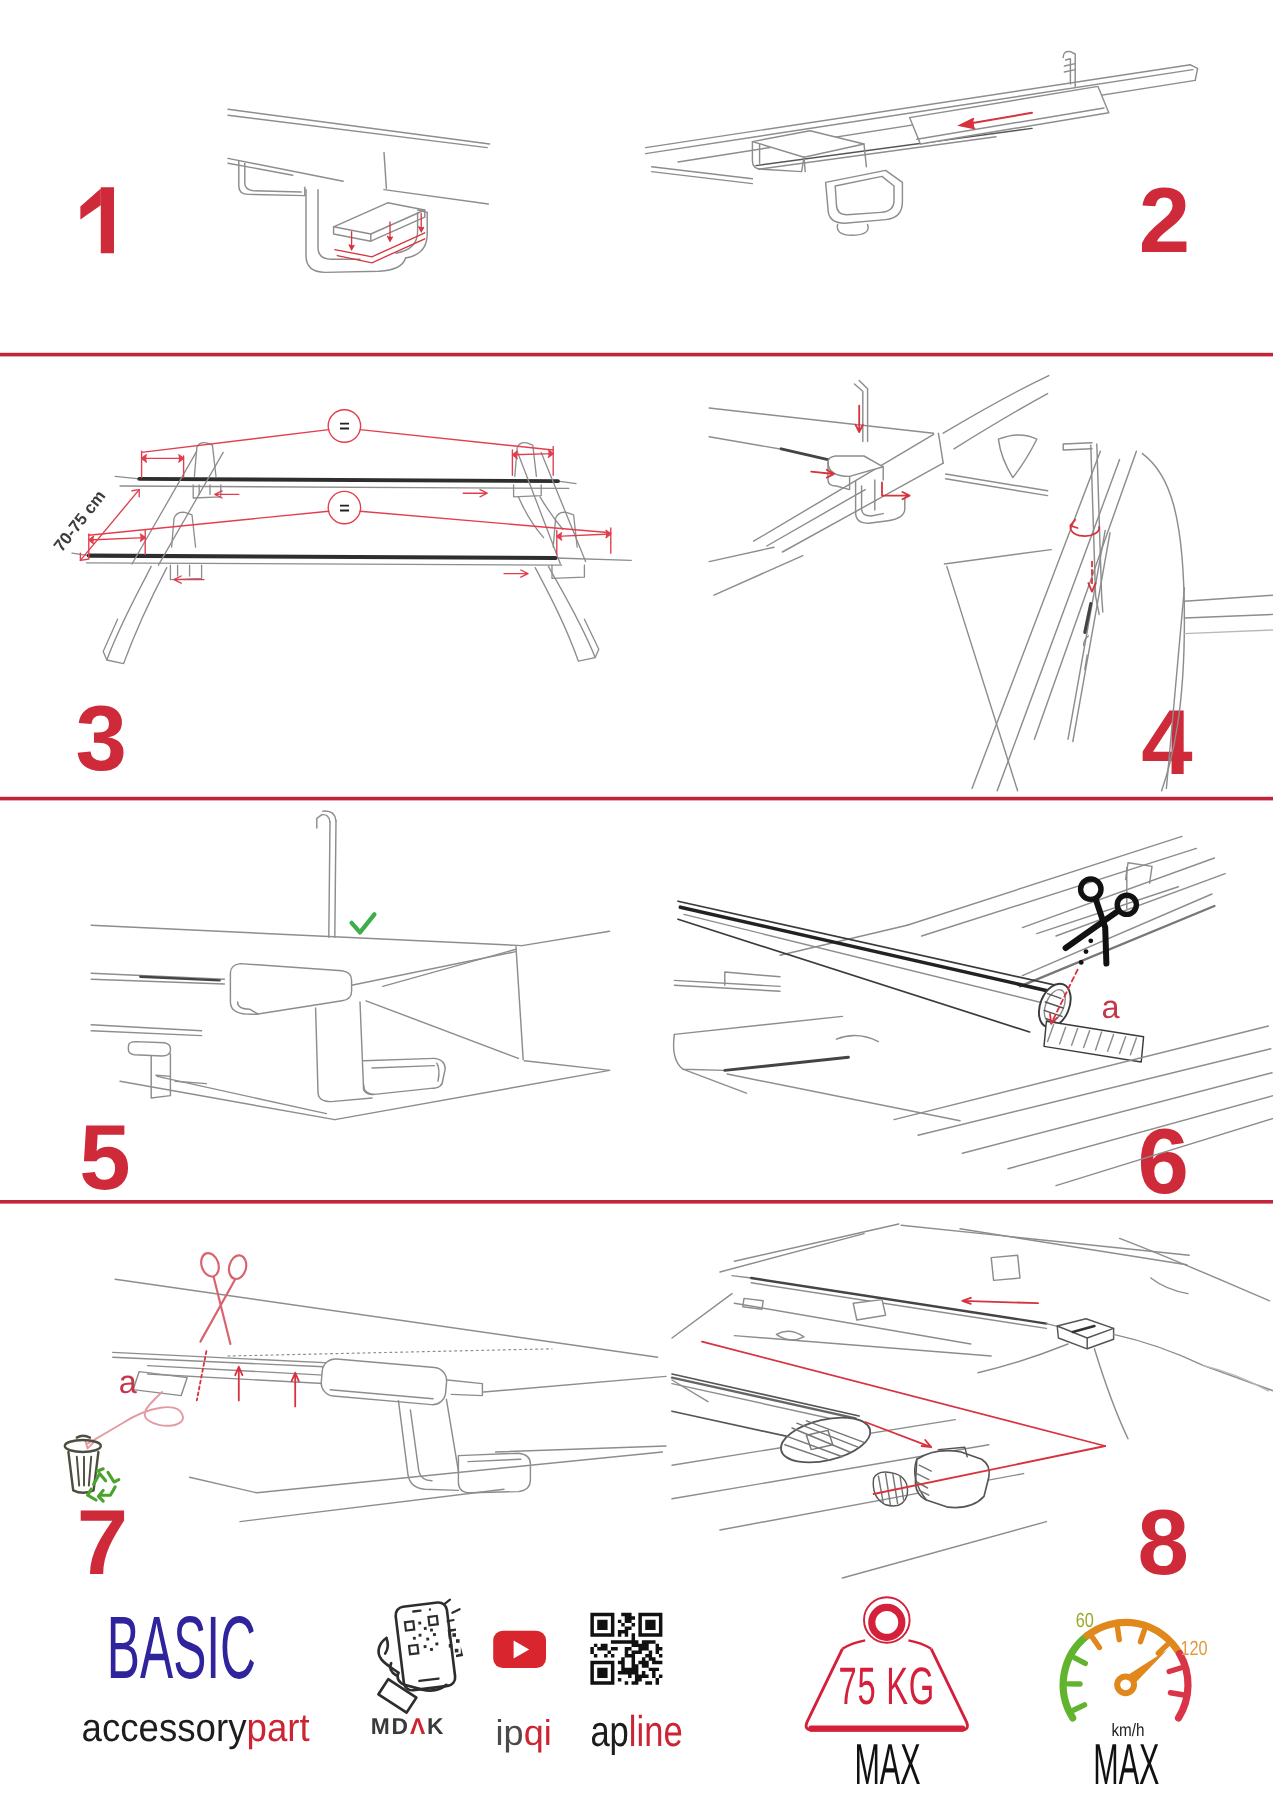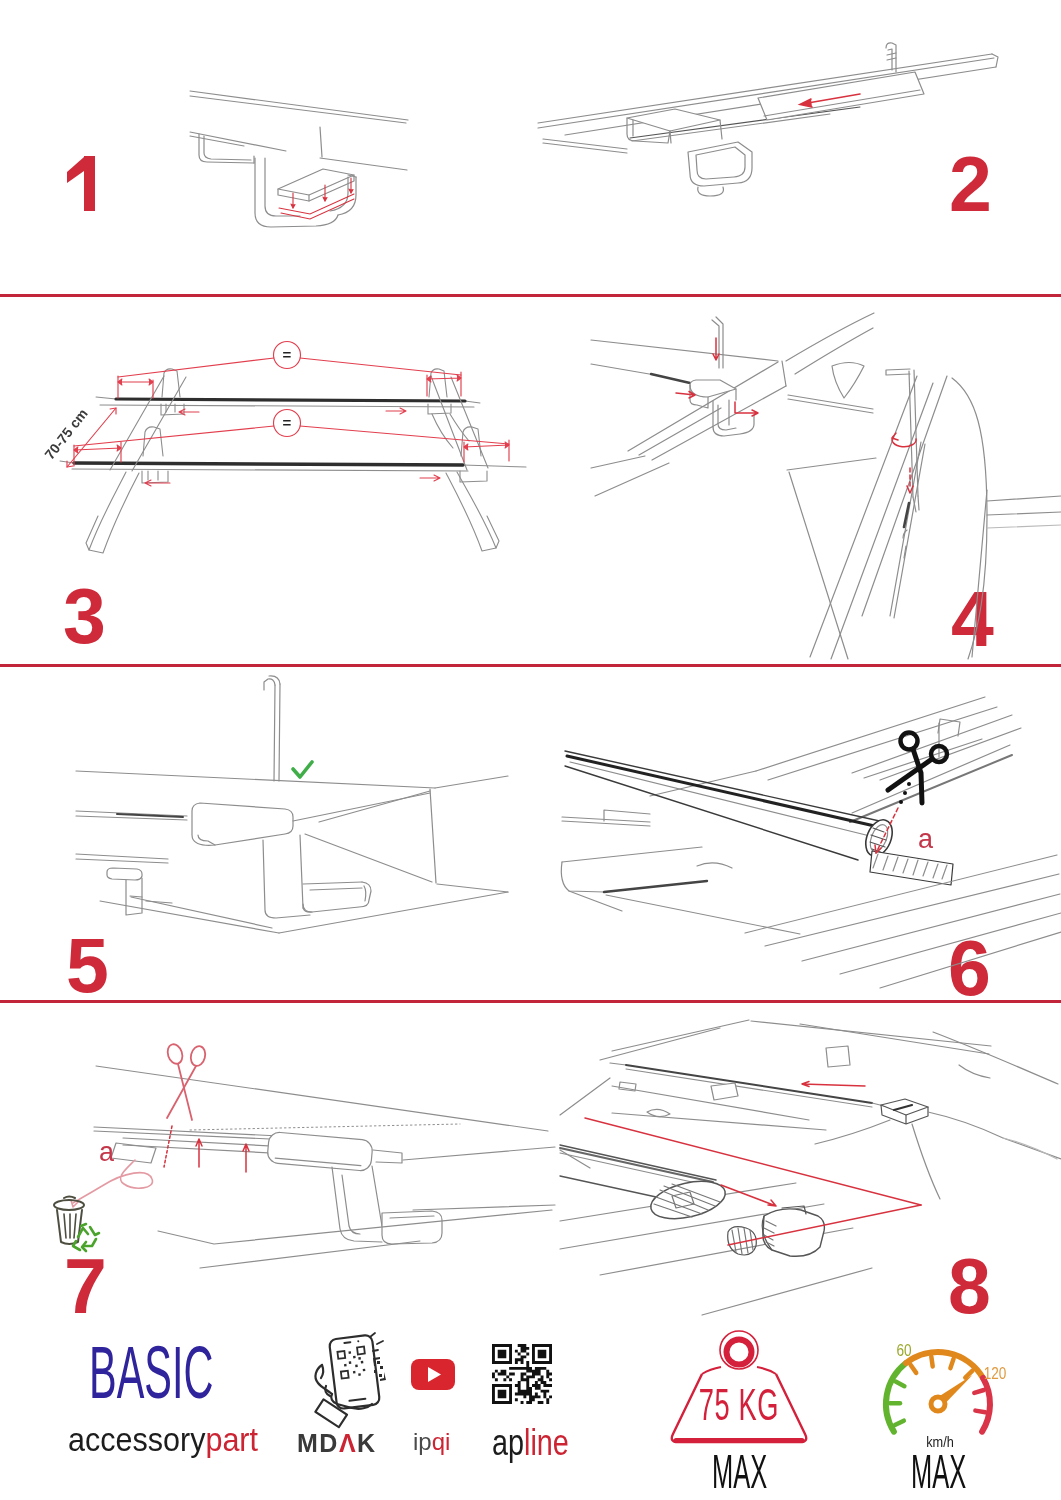--- a/index.html
+++ b/index.html
@@ -478,27 +478,27 @@
 </g>
 <g fill="#2d2d2d">
   <path d="M63,30 L70,29 L70,31 L65,32 L66,38 L64,38 Z"></path>
   <rect x="67" y="33" width="3" height="3"></rect>
         <rect x="70" y="38" width="3" height="3"></rect>
   <rect x="64" y="42" width="3" height="3"></rect>
         <rect x="69" y="46" width="3" height="3"></rect>
   <path d="M74,44 L76,52 L70,53 L70,51 L74,50 Z"></path>
 </g>
 </svg>
-<div class="abs" style="left:297px;top:1429px;font-size:25px;font-weight:700;color:#3a3a3a;letter-spacing:1.5px;">MD<span style="color:#cc2433;">Λ</span>K</div>
+<div class="abs" style="left:309px;top:1429px;font-size:19px;font-weight:700;color:#3a3a3a;letter-spacing:1.5px;">MD<span style="color:#cc2433;">Λ</span>K</div>
 
 <svg id="yt" style="left:410px;top:1358px;" width="46" height="34" viewBox="0 0 46 34">
   <rect x="1" y="1" width="44" height="31" rx="8" fill="#d9252d"></rect>
   <polygon points="18,9 18,24 31,16.5" fill="#ffffff"></polygon>
 </svg>
-<div class="abs" style="left:413px;top:1428px;font-size:24px;color:#4a4a4a;">ip<span style="color:#cc2433;">qi</span></div>
+<div class="abs" style="left:413px;top:1428px;font-size:30px;color:#4a4a4a;">ip<span style="color:#cc2433;">qi</span></div>
 
 <svg id="qr" style="left:492px;top:1344px;" width="60" height="60" viewBox="0 0 60 60">
       <path d="M0.0 0.0h20.0v2.9h-20.0zM25.7 0.0h8.6v2.9h-8.6zM40.0 0.0h20.0v2.9h-20.0zM0.0 2.9h2.9v2.9h-2.9zM17.1 2.9h2.9v2.9h-2.9zM28.6 2.9h8.6v2.9h-8.6zM40.0 2.9h2.9v2.9h-2.9zM57.1 2.9h2.9v2.9h-2.9zM0.0 5.7h2.9v2.9h-2.9zM5.7 5.7h8.6v2.9h-8.6zM17.1 5.7h2.9v2.9h-2.9zM22.9 5.7h2.9v2.9h-2.9zM28.6 5.7h5.7v2.9h-5.7zM40.0 5.7h2.9v2.9h-2.9zM45.7 5.7h8.6v2.9h-8.6zM57.1 5.7h2.9v2.9h-2.9zM0.0 8.6h2.9v2.9h-2.9zM5.7 8.6h8.6v2.9h-8.6zM17.1 8.6h2.9v2.9h-2.9zM25.7 8.6h2.9v2.9h-2.9zM34.3 8.6h2.9v2.9h-2.9zM40.0 8.6h2.9v2.9h-2.9zM45.7 8.6h8.6v2.9h-8.6zM57.1 8.6h2.9v2.9h-2.9zM0.0 11.4h2.9v2.9h-2.9zM5.7 11.4h8.6v2.9h-8.6zM17.1 11.4h2.9v2.9h-2.9zM28.6 11.4h5.7v2.9h-5.7zM40.0 11.4h2.9v2.9h-2.9zM45.7 11.4h8.6v2.9h-8.6zM57.1 11.4h2.9v2.9h-2.9zM0.0 14.3h2.9v2.9h-2.9zM17.1 14.3h2.9v2.9h-2.9zM22.9 14.3h8.6v2.9h-8.6zM40.0 14.3h2.9v2.9h-2.9zM57.1 14.3h2.9v2.9h-2.9zM0.0 17.1h20.0v2.9h-20.0zM22.9 17.1h2.9v2.9h-2.9zM28.6 17.1h2.9v2.9h-2.9zM34.3 17.1h2.9v2.9h-2.9zM40.0 17.1h20.0v2.9h-20.0zM34.3 20.0h2.9v2.9h-2.9zM17.1 22.9h22.9v2.9h-22.9zM42.9 22.9h11.4v2.9h-11.4zM2.9 25.7h2.9v2.9h-2.9zM8.6 25.7h5.7v2.9h-5.7zM34.3 25.7h14.3v2.9h-14.3zM54.3 25.7h2.9v2.9h-2.9zM0.0 28.6h2.9v2.9h-2.9zM5.7 28.6h8.6v2.9h-8.6zM17.1 28.6h5.7v2.9h-5.7zM28.6 28.6h5.7v2.9h-5.7zM40.0 28.6h8.6v2.9h-8.6zM54.3 28.6h5.7v2.9h-5.7zM0.0 31.4h2.9v2.9h-2.9zM14.3 31.4h2.9v2.9h-2.9zM28.6 31.4h2.9v2.9h-2.9zM34.3 31.4h8.6v2.9h-8.6zM48.6 31.4h2.9v2.9h-2.9zM54.3 31.4h2.9v2.9h-2.9zM2.9 34.3h2.9v2.9h-2.9zM11.4 34.3h2.9v2.9h-2.9zM17.1 34.3h2.9v2.9h-2.9zM28.6 34.3h8.6v2.9h-8.6zM45.7 34.3h5.7v2.9h-5.7zM57.1 34.3h2.9v2.9h-2.9zM25.7 37.1h2.9v2.9h-2.9zM34.3 37.1h2.9v2.9h-2.9zM42.9 37.1h2.9v2.9h-2.9zM48.6 37.1h5.7v2.9h-5.7zM0.0 40.0h20.0v2.9h-20.0zM22.9 40.0h5.7v2.9h-5.7zM34.3 40.0h2.9v2.9h-2.9zM40.0 40.0h8.6v2.9h-8.6zM51.4 40.0h8.6v2.9h-8.6zM0.0 42.9h2.9v2.9h-2.9zM17.1 42.9h2.9v2.9h-2.9zM25.7 42.9h2.9v2.9h-2.9zM34.3 42.9h5.7v2.9h-5.7zM42.9 42.9h5.7v2.9h-5.7zM0.0 45.7h2.9v2.9h-2.9zM5.7 45.7h8.6v2.9h-8.6zM17.1 45.7h2.9v2.9h-2.9zM25.7 45.7h14.3v2.9h-14.3zM48.6 45.7h8.6v2.9h-8.6zM0.0 48.6h2.9v2.9h-2.9zM5.7 48.6h8.6v2.9h-8.6zM17.1 48.6h2.9v2.9h-2.9zM22.9 48.6h17.1v2.9h-17.1zM42.9 48.6h2.9v2.9h-2.9zM51.4 48.6h2.9v2.9h-2.9zM0.0 51.4h2.9v2.9h-2.9zM5.7 51.4h8.6v2.9h-8.6zM17.1 51.4h2.9v2.9h-2.9zM31.4 51.4h2.9v2.9h-2.9zM37.1 51.4h11.4v2.9h-11.4zM51.4 51.4h2.9v2.9h-2.9zM57.1 51.4h2.9v2.9h-2.9zM0.0 54.3h2.9v2.9h-2.9zM17.1 54.3h2.9v2.9h-2.9zM22.9 54.3h2.9v2.9h-2.9zM37.1 54.3h5.7v2.9h-5.7zM54.3 54.3h2.9v2.9h-2.9zM0.0 57.1h20.0v2.9h-20.0zM28.6 57.1h2.9v2.9h-2.9zM34.3 57.1h5.7v2.9h-5.7zM45.7 57.1h5.7v2.9h-5.7zM54.3 57.1h2.9v2.9h-2.9z" fill="#111"></path>
     </svg>
 <div class="abs" style="left:492px;top:1422px;font-size:36px;color:#1c1c1c;transform:scaleX(0.80);transform-origin:0 0;white-space:nowrap;">ap<span style="color:#cc2433;">line</span></div>
 
 <svg id="kett" style="left:660px;top:1325px;" width="160" height="125" viewBox="0 0 160 125">
 <g fill="none" stroke="#d4203a">
   <circle cx="79" cy="25" r="19" stroke-width="1.6"></circle>
   <circle cx="79" cy="27" r="12.5" stroke-width="6"></circle>

